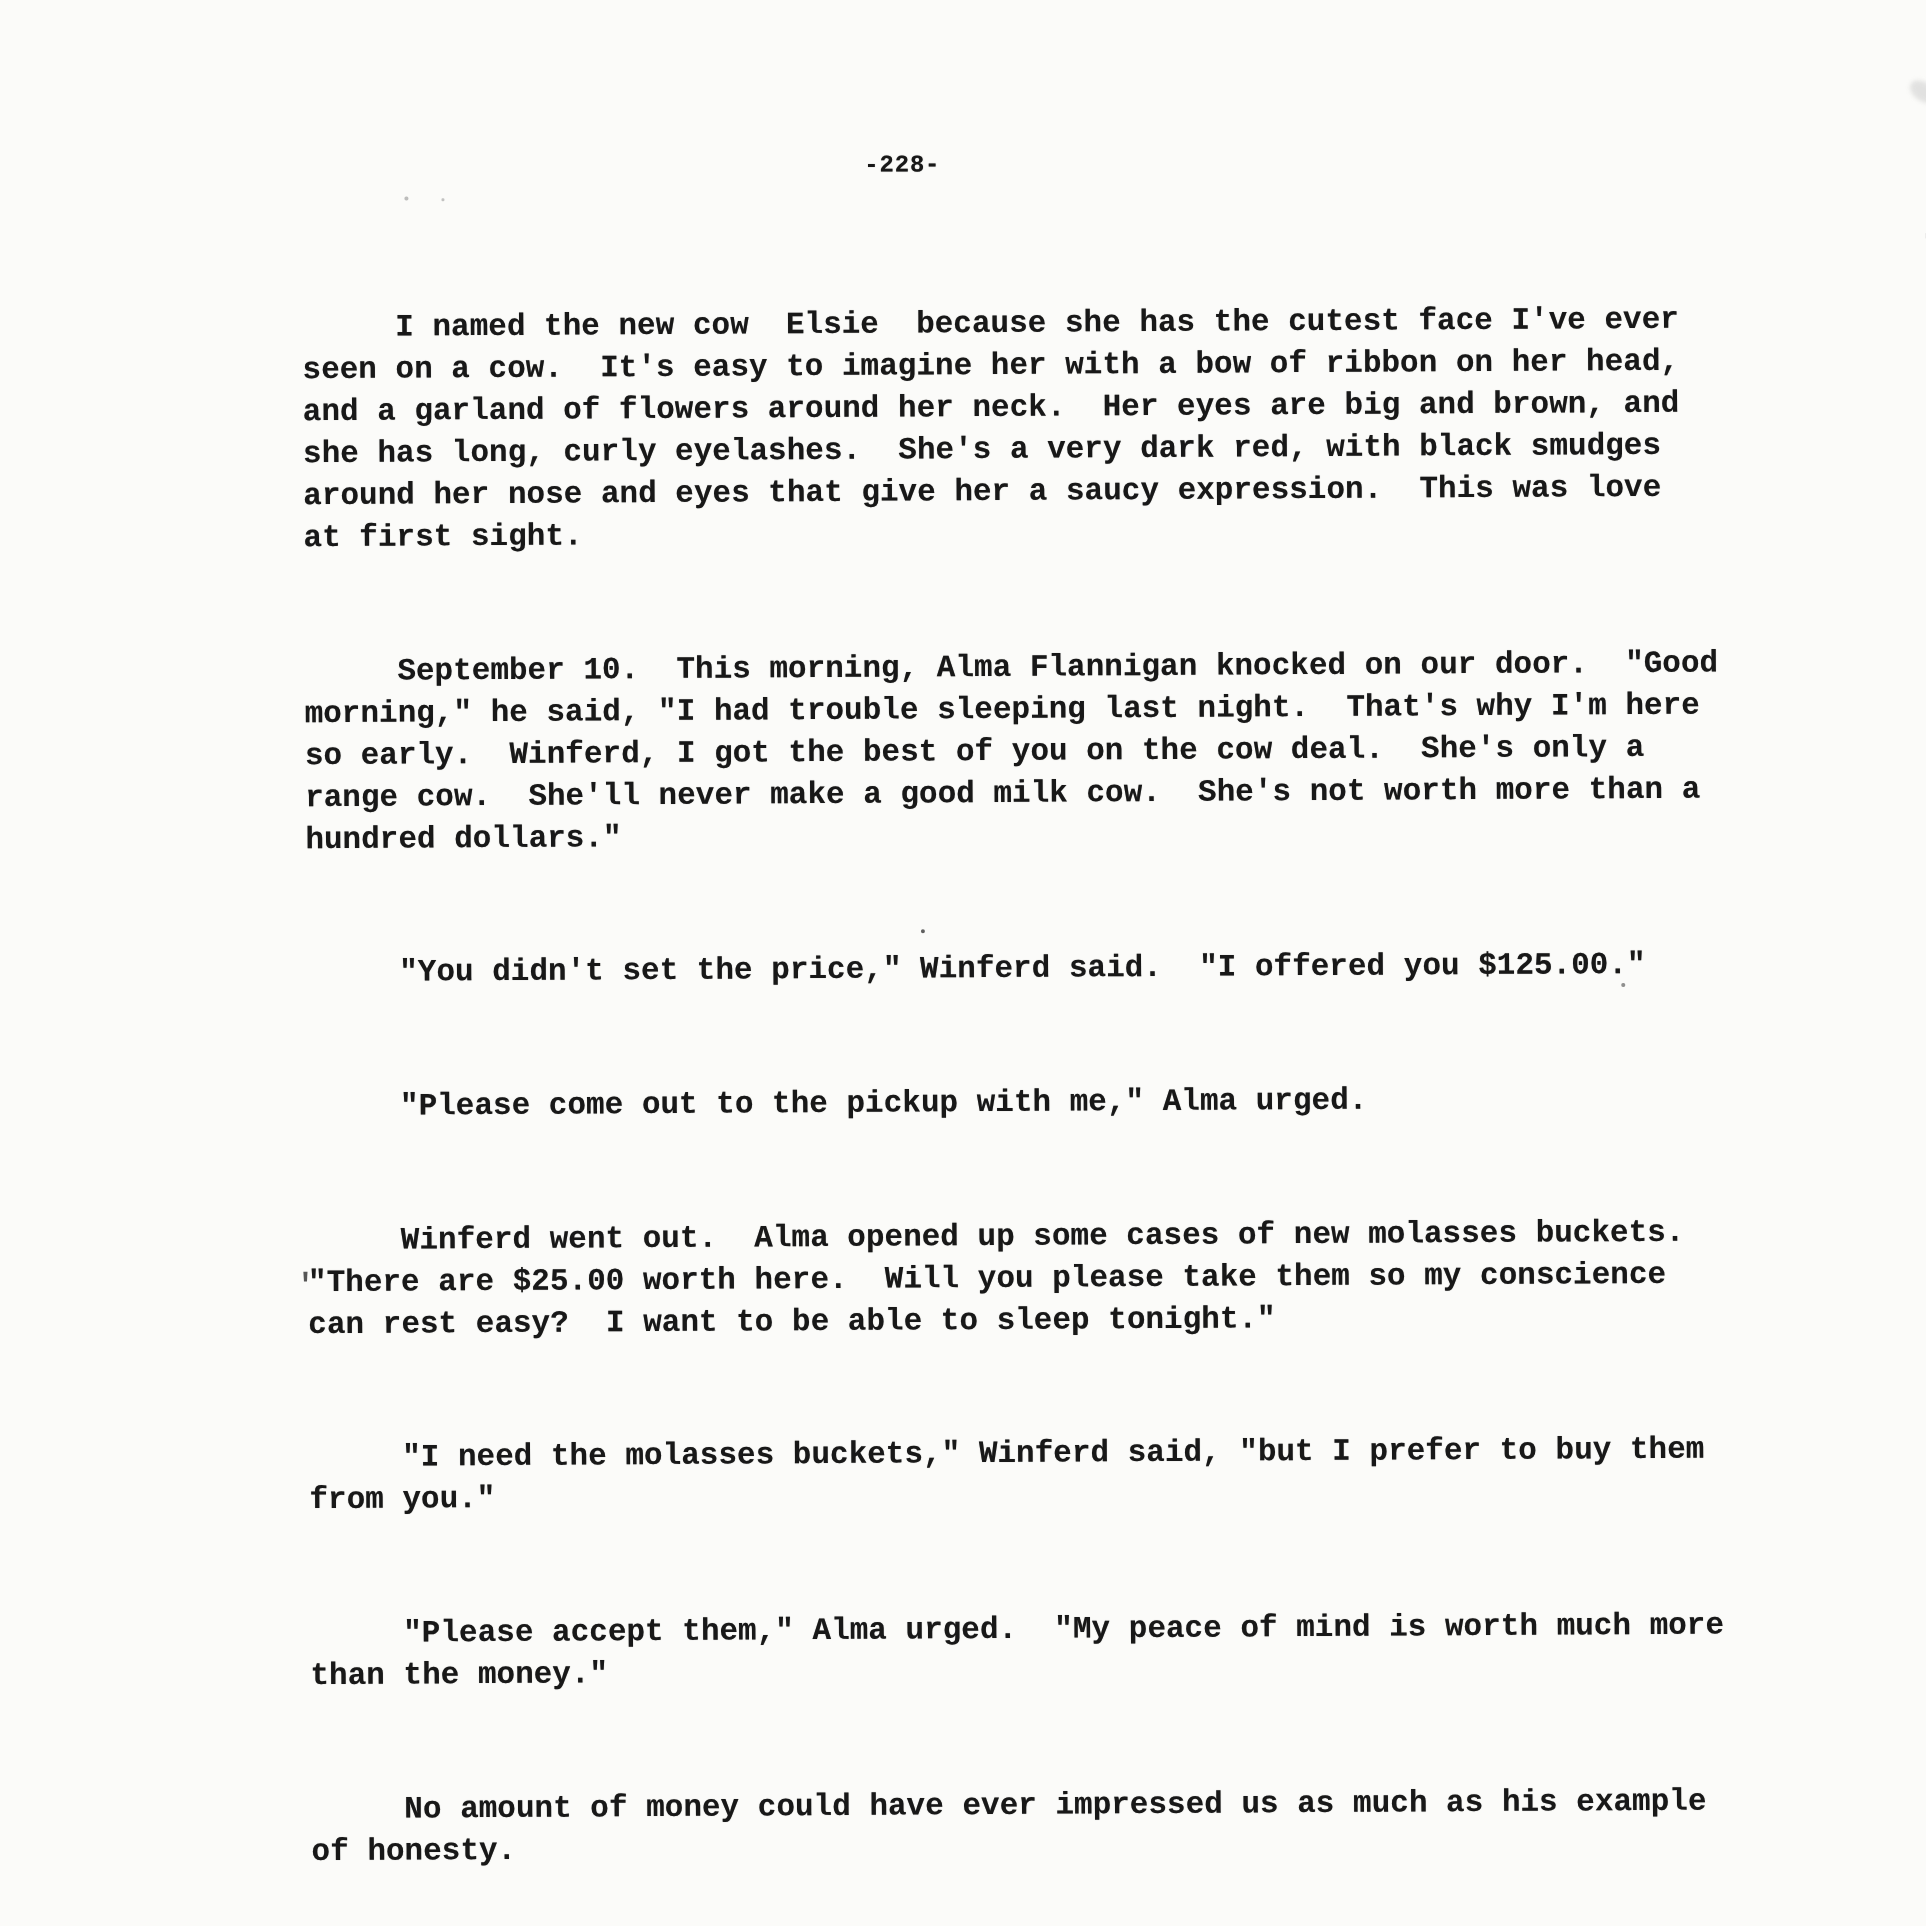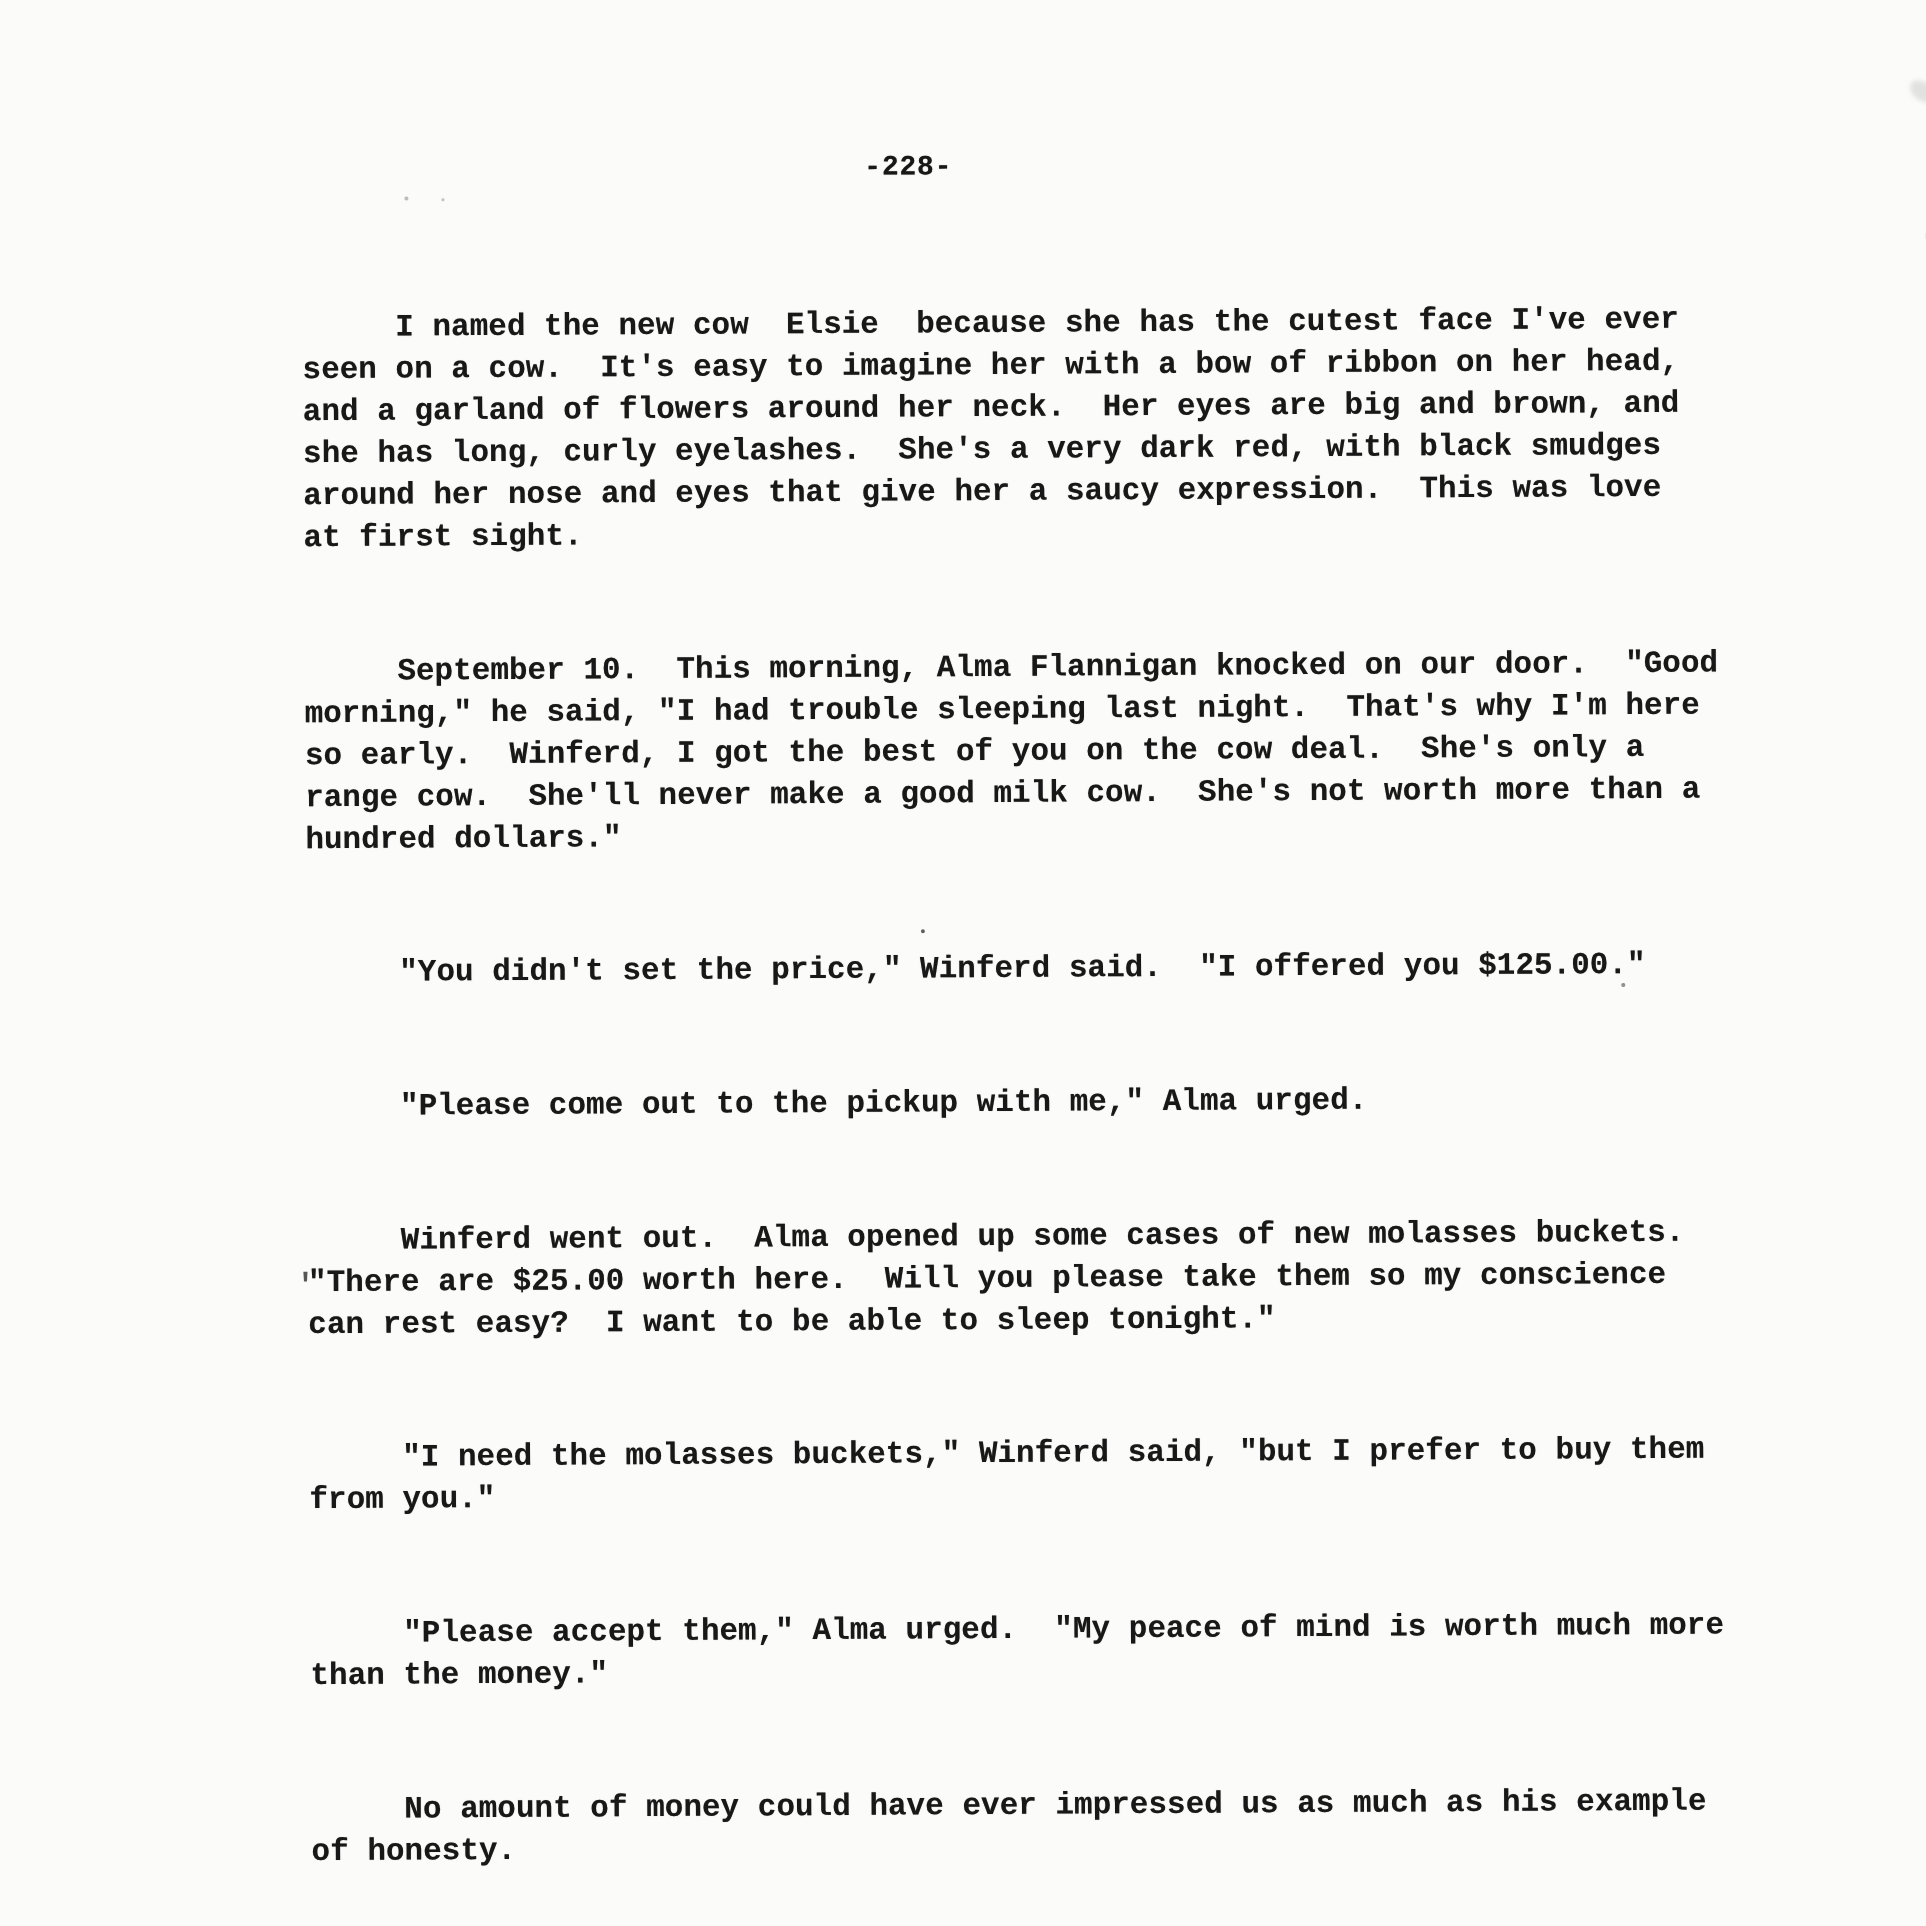--- a/index.html
+++ b/index.html
@@ -19,21 +19,21 @@
   .tilt {
     position: absolute;
     left: 0; top: 0; right: 0; bottom: 0;
     transform: rotate(-0.35deg);
     transform-origin: 50% 50%;
   }
   .page-number {
     position: absolute;
     left: 871px;
     top: 151px;
-    font-size: 28px;
+    font-size: 24px;
     font-weight: 700;
     letter-spacing: 0.8px;
     white-space: pre;
     text-shadow: 0 0 0.8px rgba(20,20,20,0.55);
   }
   .body-text {
     position: absolute;
     left: 308px;
     top: 219px;
     width: 1448px;

